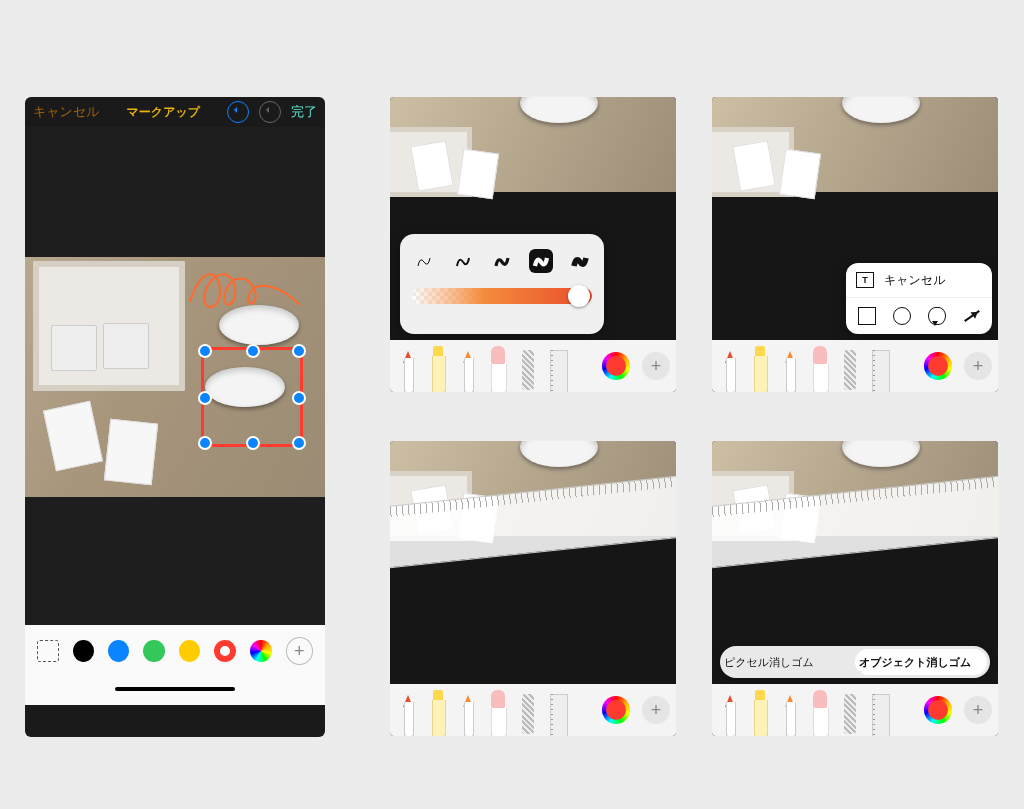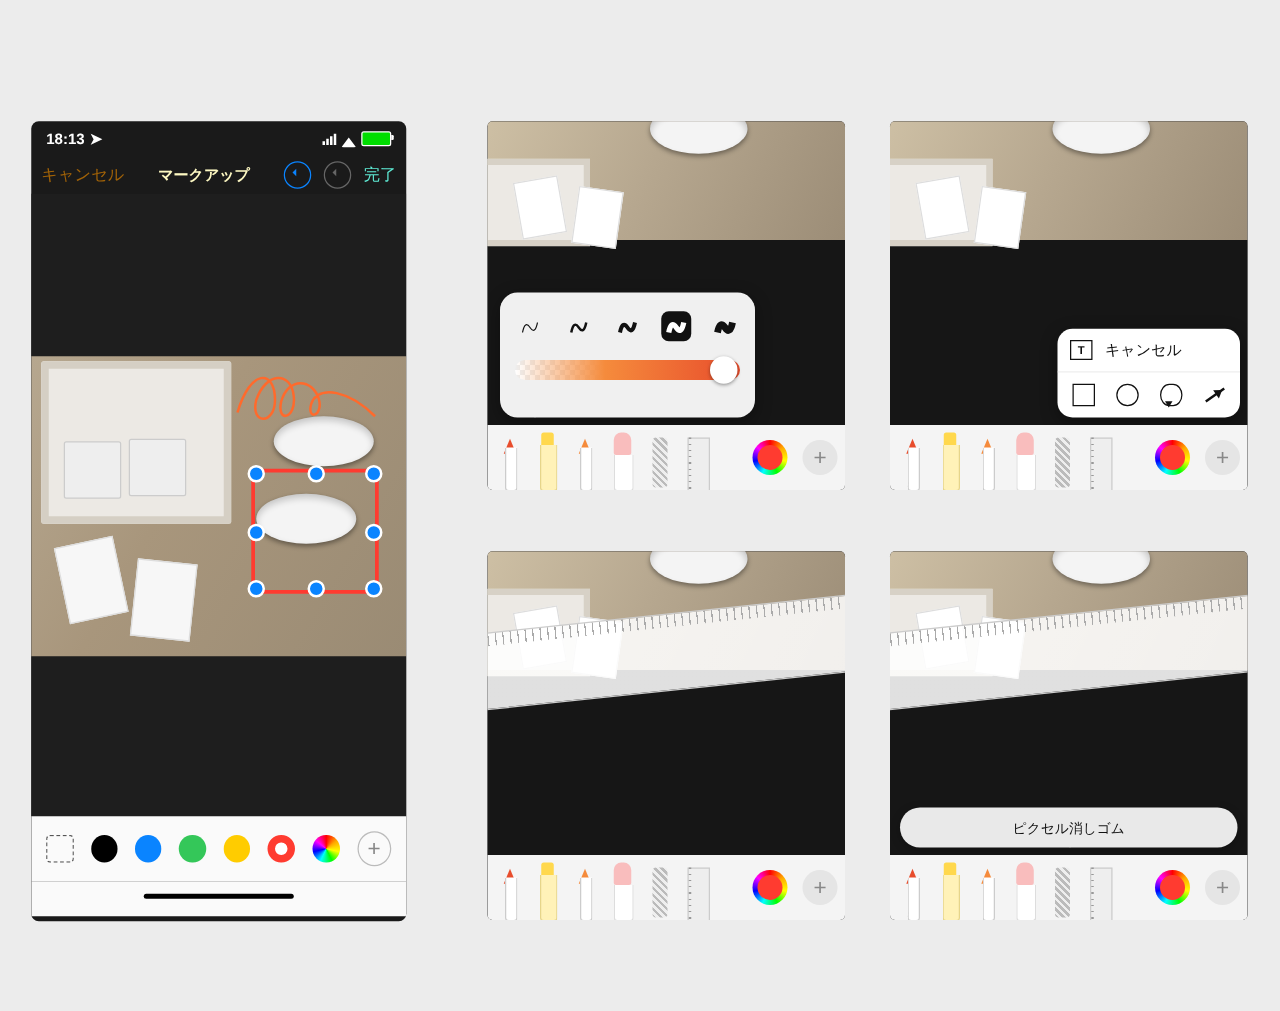--- a/index.html
+++ b/index.html
@@ -26,21 +26,21 @@
   .sig span:nth-child(1){height:3px}.sig span:nth-child(2){height:5px}
   .sig span:nth-child(3){height:7px}.sig span:nth-child(4){height:9px}
   .wifi{width:0;height:0;border:6px solid transparent;border-bottom:8px solid #fff;border-radius:2px;}
   .batt{width:22px;height:10px;border:1px solid #fff;border-radius:2px;position:relative;background:#0d0;}
   .batt:after{content:"";position:absolute;right:-3px;top:2px;width:2px;height:4px;background:#fff;border-radius:0 1px 1px 0;}
 
   #p1 .navbar{height:30px;display:flex;align-items:center;justify-content:space-between;
     padding:0 8px;color:#fff;font-size:13px;}
   #p1 .navbar .l{color:#a16207}
   #p1 .navbar .r{display:flex;gap:10px;align-items:center}
-  #p1 .title{flex:1;text-align:center;color:#fef9c3;font-weight:600;font-size:12px}
+  #p1 .title{flex:1;text-align:center;color:#eab308;font-weight:600;font-size:12px}
   .ico-rr{width:20px;height:20px;border:1.6px solid #0a84ff;border-radius:50%;position:relative}
   .ico-rr:before{content:"";position:absolute;left:3px;top:5px;width:0;height:0;border:3px solid transparent;border-right-color:#0a84ff}
   .ico-rr.gray{border-color:#666}.ico-rr.gray:before{border-right-color:#666}
   #p1 .blackfill{height:130px;background:#1e1e1e}
   #p1 .photo{height:240px;position:relative;background:linear-gradient(120deg,#b6a78f 0%,#a8967c 40%,#9a8b74 100%);}
   #p1 .photo .box{position:absolute;left:8px;top:4px;width:152px;height:130px;background:#ece9e4;border-radius:2px;
     box-shadow:inset 0 0 0 6px #d5cfc4;}
   #p1 .photo .box .pad{position:absolute;background:#eee;border:1px solid #ccc;border-radius:2px;width:44px;height:44px}
   #p1 .photo .box .pad.a{left:18px;top:64px}
   #p1 .photo .box .pad.b{left:70px;top:62px}
@@ -142,48 +142,33 @@
   .ruler-ov{position:absolute;left:-10px;right:-10px;height:60px;top:50px;
     background:linear-gradient(#ffffffdd,#ffffffdd);transform:rotate(-6deg);
     border-top:1px solid #ccc;border-bottom:1px solid #ccc}
   .ruler-ov:before{content:"";position:absolute;left:0;right:0;top:0;height:10px;
     background:repeating-linear-gradient(90deg,#aaa 0 1px,transparent 1px 6px)}
 
   
   .erpill{position:absolute;left:8px;right:8px;bottom:58px;height:32px;background:#e9e9e9;border-radius:16px;
     display:flex;align-items:center;box-shadow:0 2px 8px #0004;font-size:11px}
   .erpill:after{content:"";position:absolute;left:50%;bottom:-7px;margin-left:-6px;width:0;height:0;border:7px solid transparent;border-top-color:#e9e9e9}
-  .erpill .seg{flex:1;text-align:center;padding:0 4px;white-space:nowrap}
+  .erpill .seg{flex:1;text-align:left;padding:0 4px;white-space:nowrap}
   .erpill .seg.on{background:#fff;border-radius:14px;height:26px;line-height:26px;margin:3px;font-weight:600}
 
   
   #p2{left:390px;top:97px}
   #p3{left:712px;top:97px}
   #p4{left:390px;top:441px}
   #p5{left:712px;top:441px}
 </style>
 </head>
 <body>
 
 <div id="p1" class="phone">
-  <div class="statusbar">
-    <span>18:13</span>
-    <span style="margin-left:4px">➤</span>
-    <span style="flex:1"></span>
-    <div class="sb-right">
-      <span class="sig">
-          <span></span>
-          <span></span>
-          <span></span>
-          <span></span>
-        </span>
-      <span class="wifi"></span>
-      <span class="batt"></span>
-    </div>
-  </div>
   <div class="navbar">
     <span class="l">キャンセル</span>
     <span class="title">マークアップ</span>
     <div class="r">
       <span class="ico-rr"></span>
       <span class="ico-rr gray"></span>
       <span class="l" style="color:#5eead4">完了</span>
     </div>
   </div>
   <div class="blackfill"></div>
@@ -353,20 +338,21 @@
   <div class="mphoto">
     <div class="mbox"></div>
       <div class="mcard"></div>
       <div class="mcard b"></div>
       <div class="mdisc"></div>
     <div class="ruler-ov"></div>
   </div>
   <div class="mblack"></div>
   <div class="erpill">
     <span class="seg">ピクセル消しゴム</span>
+    <span class="seg on">オブジェクト消しゴム</span>
   </div>
   <div class="toolrow">
     <div class="tool pen">
         <span class="num">80</span>
       </div>
     <div class="tool marker">
         <span class="num">75</span>
       </div>
     <div class="tool pencil"></div>
     <div class="tool eraser">

